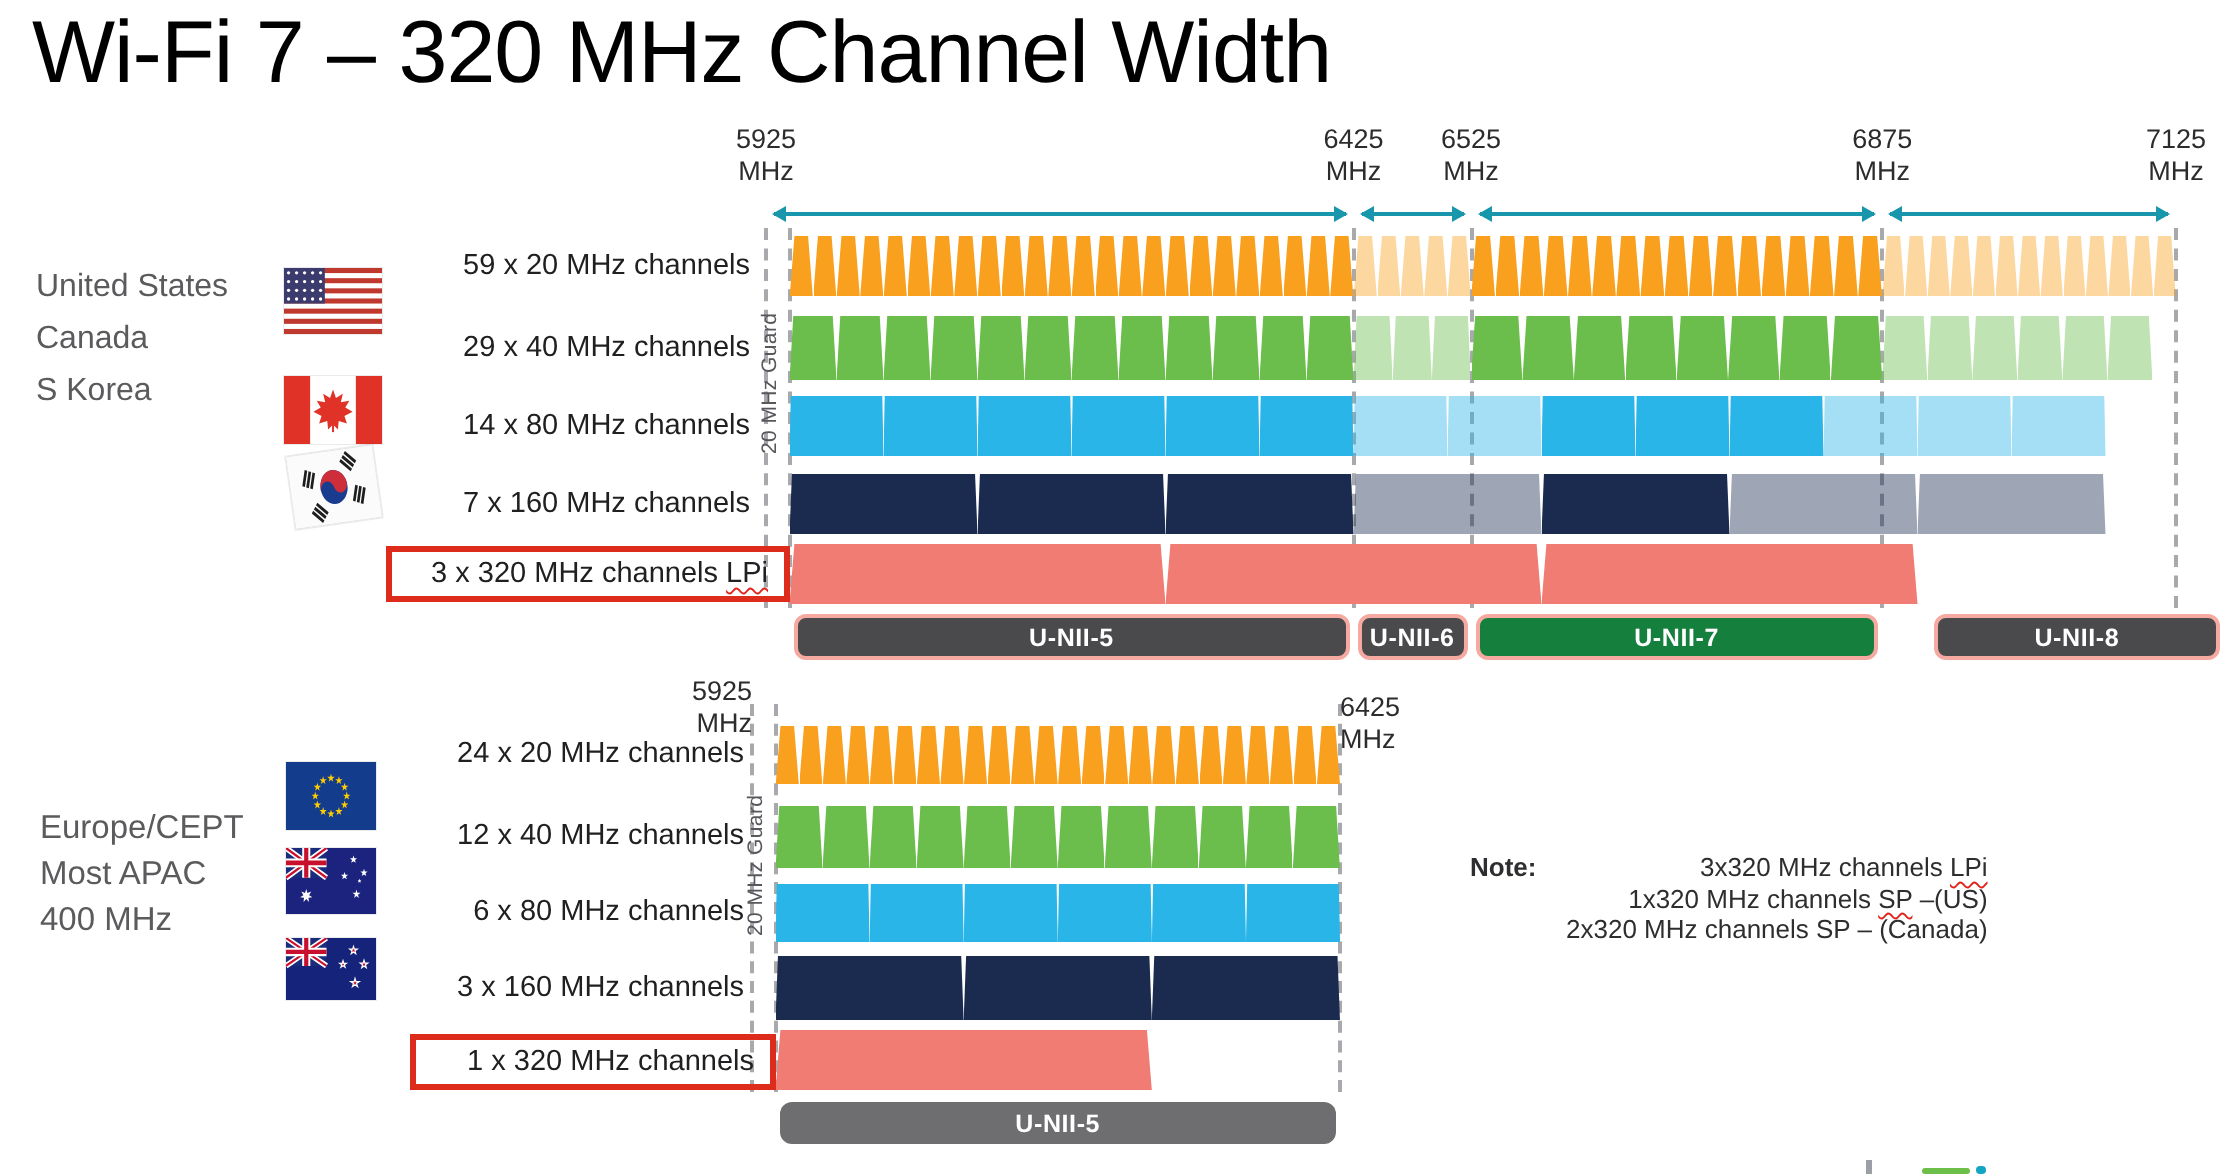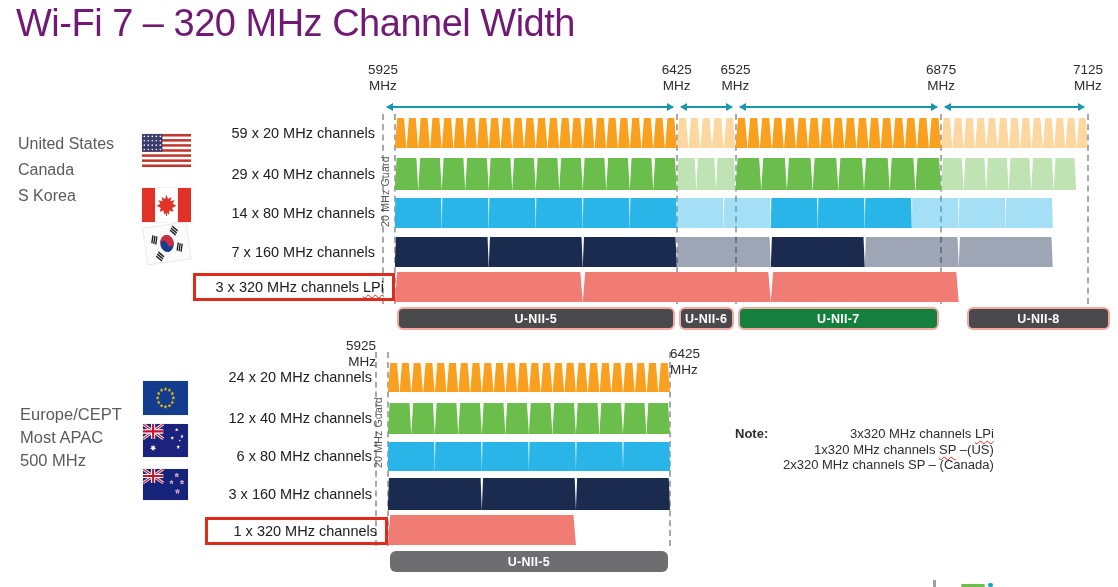--- a/index.html
+++ b/index.html
@@ -1,18 +1,18 @@
 <!DOCTYPE html>
 <html style="--teal: #1796AC; --pink: #F5A9A0; --red: #DD2B1C; --sqred: #E2231A;"><head>
 <meta charset="utf-8">
 <style>
   html,body{margin:0;padding:0;background:#fff;}
   body{font-family:"Liberation Sans",sans-serif;-webkit-font-smoothing:antialiased;}
   .slide{position:relative;width:1118px;height:587px;background:#fff;overflow:hidden;}
-  .title{position:absolute;left:16px;top:2px;font-size:38px;font-weight:400;letter-spacing:-0.5px;color:#701a75;white-space:nowrap;}
+  .title{position:absolute;left:16px;top:2px;font-size:44px;font-weight:400;letter-spacing:-0.5px;color:#000000;white-space:nowrap;}
   
   .region{position:absolute;color:#5b5b5e;white-space:nowrap;}
   .region div{display:block;}
   
   .flag{position:absolute;box-shadow:0 0 0 0.5px rgba(0,0,0,.08);}
   .flag svg{display:block;width:100%;height:100%;}
   
   .tick{position:absolute;font-size:13.5px;line-height:16px;color:#2c2c2e;text-align:center;transform:translateX(-50%);white-space:nowrap;}
   .tick.t-right{transform:translateX(-100%);text-align:right;}
   .tick.t-left{transform:none;text-align:left;}
@@ -54,21 +54,21 @@
   <div class="title">Wi-Fi 7 – 320 MHz Channel Width</div>
 
   <div class="region" style="left: 18px; top: 131px; font-size: 16px; line-height: 26px;">
       <div>United States</div>
       <div>Canada</div>
       <div>S Korea</div>
     </div>
   <div class="region" style="left: 20px; top: 403px; font-size: 16.5px; line-height: 23px;">
       <div>Europe/CEPT</div>
       <div>Most APAC</div>
-      <div>500 MHz</div>
+      <div>400 MHz</div>
     </div>
 
   <div>
       <div class="flag" style="left: 142px; top: 134px; width: 49px; height: 33px;">
         <svg viewBox="0 0 60 40" preserveAspectRatio="none" xmlns="http://www.w3.org/2000/svg">
           <rect width="60" height="40" fill="#C0392F"></rect>
           <rect y="3.08" width="60" height="3.08" fill="#fff"></rect>
           <rect y="9.23" width="60" height="3.08" fill="#fff"></rect>
           <rect y="15.38" width="60" height="3.08" fill="#fff"></rect>
           <rect y="21.54" width="60" height="3.08" fill="#fff"></rect>

